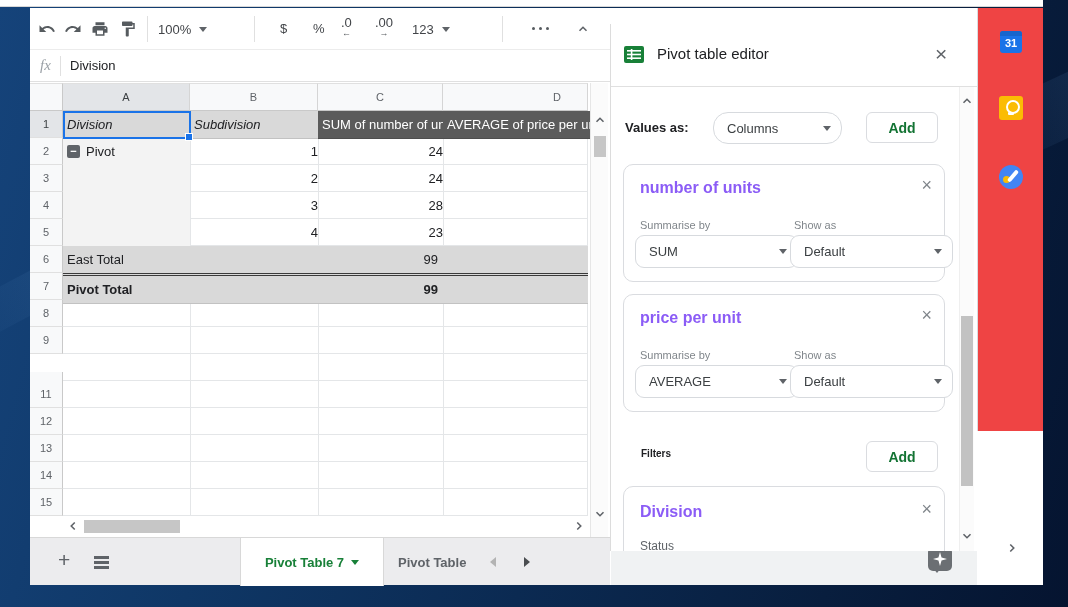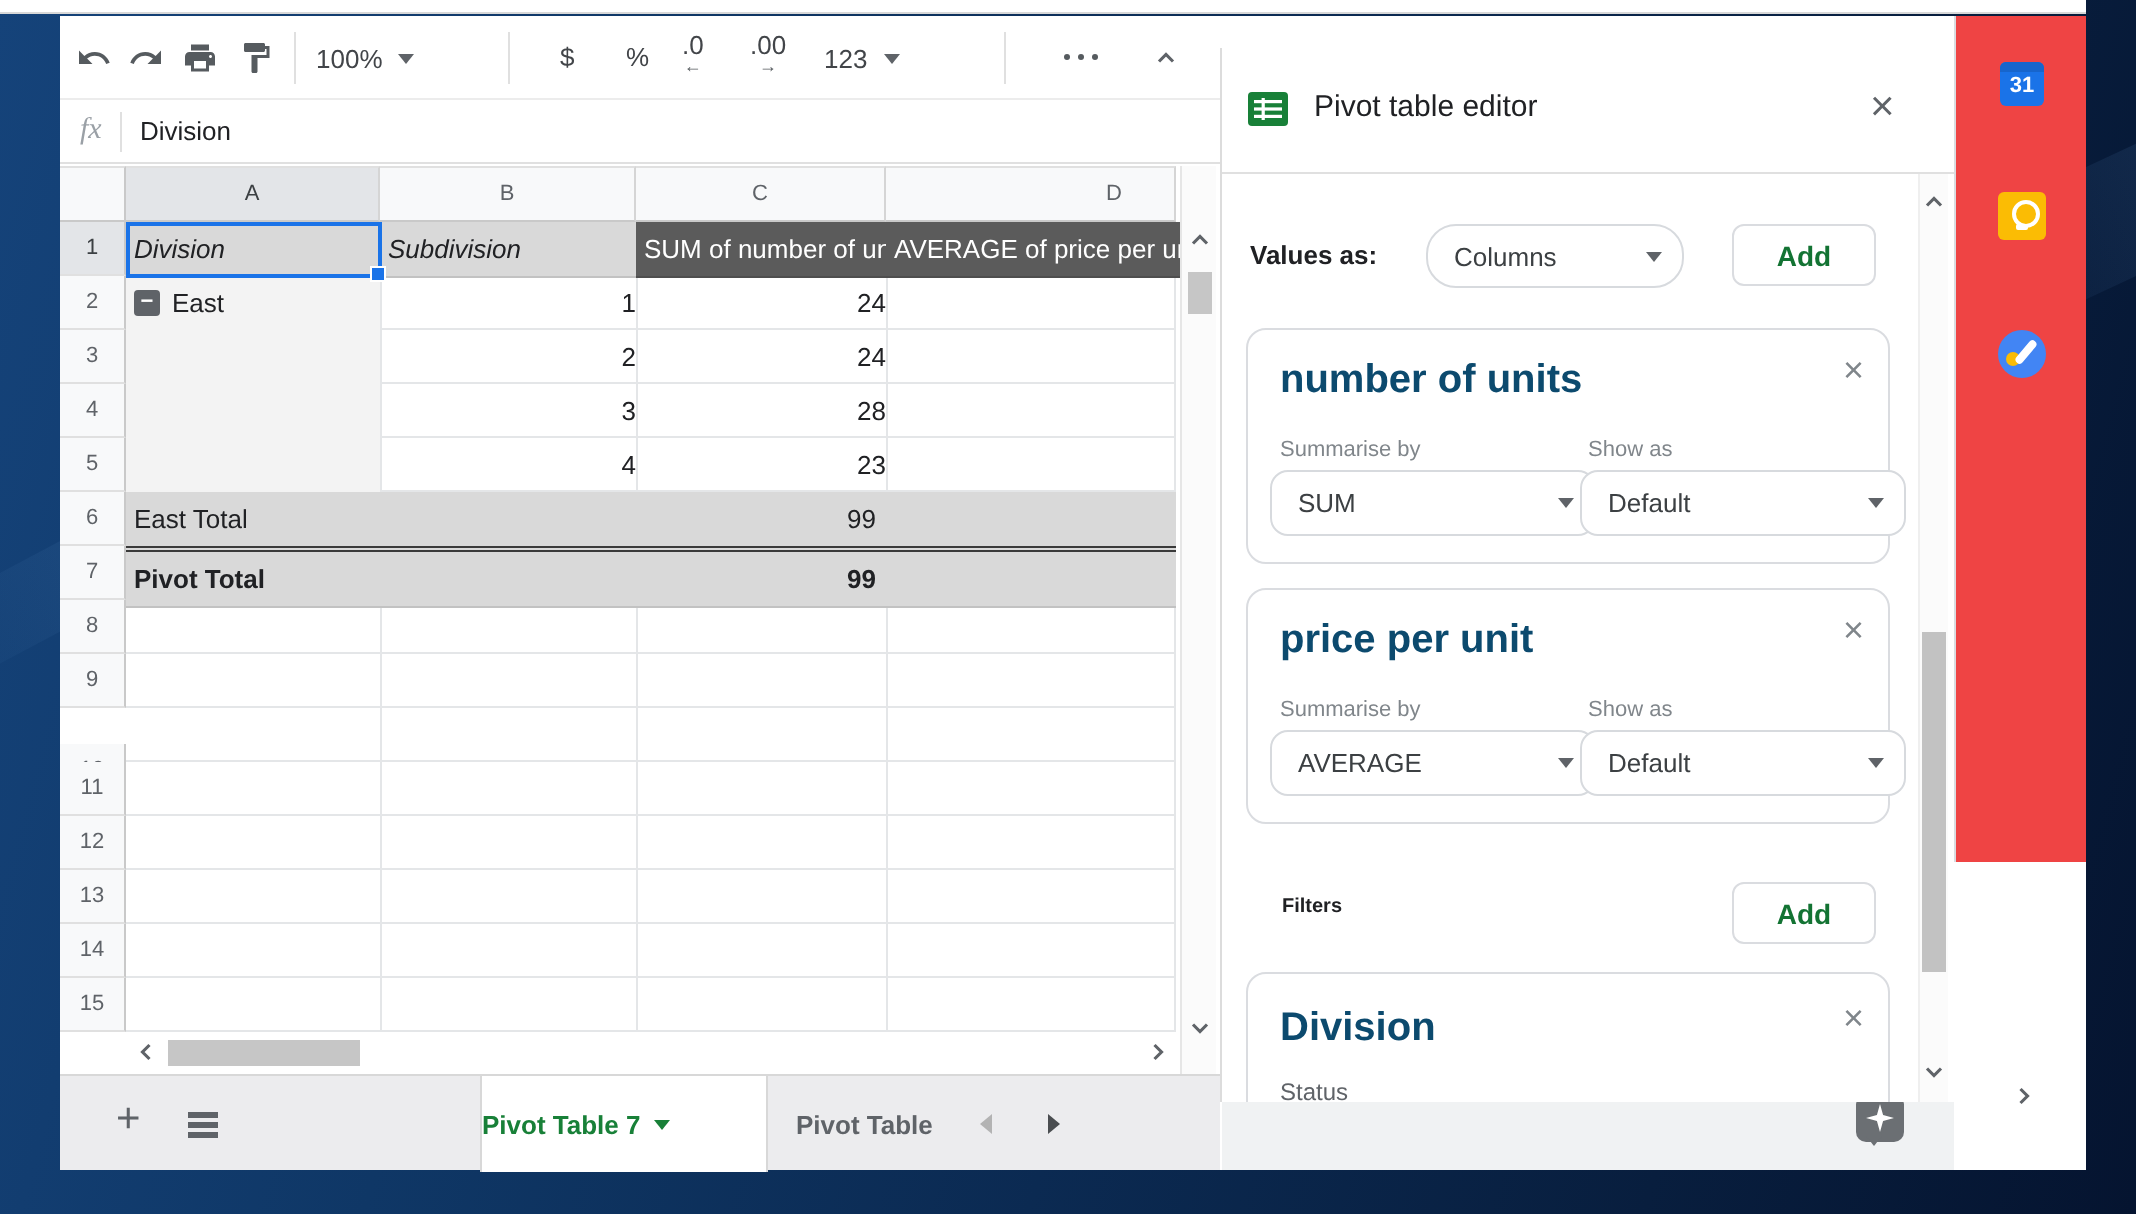--- a/index.html
+++ b/index.html
@@ -63,21 +63,21 @@
   .vscroll{left:560px;top:75px;width:18px;height:454px;background:#fbfbfb;border-left:1px solid #e6e6e6;}
   .vthumb{position:absolute;left:3px;top:53px;width:12px;height:21px;background:#c6c6c6;cursor:grab;}
   .hthumb{left:54px;top:512px;width:96px;height:13px;background:#c6c6c6;cursor:grab;}
 
   
   .tabbar{left:0;top:529px;width:580px;height:48px;background:#ececee;border-top:1px solid #d8d8d8;}
   .plus{position:absolute;left:28px;top:10px;font-size:21px;color:#5f6368;cursor:pointer;}
   .hamb{position:absolute;left:64px;top:18px;width:15px;height:2.5px;background:#5f6368;
      box-shadow:0 5px 0 #5f6368,0 10px 0 #5f6368;cursor:pointer;}
   .tab{position:absolute;top:0;height:48px;display:flex;align-items:center;gap:7px;font-size:13px;font-weight:600;color:#5f6368;cursor:pointer;}
-  .tab-active{background:#fff;border-left:1px solid #d8d8d8;border-right:1px solid #d8d8d8;color:#188038;font-weight:700;}
+  .tab-active{background:#fff;border-left:1px solid #d8d8d8;border-right:1px solid #d8d8d8;justify-content:center;color:#188038;font-weight:700;}
   .tab-active .caret{border-top-color:#188038;}
   .navarr{position:absolute;top:19px;width:0;height:0;border-top:5px solid transparent;border-bottom:5px solid transparent;cursor:pointer;}
 
   
   .explorebar{left:581px;top:527px;width:366px;height:50px;background:#f0f2f3;border-top:1px solid #e0e0e0;}
   .explore{position:absolute;left:317px;top:11px;width:24px;height:24px;background:#6b6f73;border-radius:5px;cursor:pointer;}
   .explore:after{content:"";position:absolute;left:5px;bottom:-6px;border:4px solid transparent;border-top:5px solid #6b6f73;}
   .star{position:absolute;left:5px;top:5px;width:14px;height:14px;background:#fff;
      clip-path:polygon(50% 0%,61% 39%,100% 50%,61% 61%,50% 100%,39% 61%,0% 50%,39% 39%);}
 
@@ -85,21 +85,21 @@
   .panel{left:580px;top:0;width:367px;height:527px;background:#fff;border-left:1px solid #dcdcdc;overflow:hidden;margin-top:16px;}
   .ptitle{position:absolute;left:46px;top:21px;font-size:15px;font-weight:500;color:#202124;}
   .pclose{position:absolute;left:324px;top:18px;font-size:21px;color:#5f6368;cursor:pointer;font-weight:300;}
   .pdiv{position:absolute;left:0;top:62px;width:367px;height:1px;background:#e0e0e0;}
   .plabel{position:absolute;font-size:13px;font-weight:700;color:#202124;}
   .dd{position:absolute;border:1px solid #d7dade;border-radius:15px;background:#fff;display:flex;align-items:center;
      justify-content:space-between;padding:0 10px 0 13px;font-size:13px;color:#3c4043;cursor:pointer;}
   .addbtn{position:absolute;width:70px;height:29px;border:1px solid #dadce0;border-radius:6px;background:#fff;
      color:#137333;font-size:14px;font-weight:600;display:flex;align-items:center;justify-content:center;cursor:pointer;}
   .card{position:absolute;left:12px;width:320px;border:1px solid #dadce0;border-radius:10px;background:#fff;}
-  .ctitle{position:absolute;left:16px;top:14px;font-size:20px;font-weight:700;color:#0c4a6e;}
+  .ctitle{position:absolute;left:16px;top:14px;font-size:16px;font-weight:700;color:#8b5cf6;}
   .cclose{position:absolute;right:12px;top:10px;font-size:18px;color:#80868b;cursor:pointer;font-weight:300;}
   .clab{position:absolute;top:54px;font-size:11px;color:#80868b;}
   .cdd{position:absolute;top:70px;width:138px;height:31px;border-radius:9px;}
   .statuslab{position:absolute;left:16px;top:52px;font-size:12px;color:#5f6368;text-align:right;}
   .pscroll{position:absolute;left:348px;top:63px;width:14px;height:464px;background:#fbfbfb;border-left:1px solid #efefef;}
   .pthumb{position:absolute;left:350px;top:292px;width:12px;height:170px;background:#c2c2c2;cursor:grab;}
 
   
   .sidepanel{left:947px;top:0;width:66px;height:423px;background:#ef4444;border-left:1px solid #dadce0;}
   .cal{position:absolute;left:22px;top:23px;width:22px;height:22px;background:#1a73e8;border-radius:3px;cursor:pointer;}
@@ -202,21 +202,21 @@
   <div class="abs vline" style="left:557px"></div>
 
   <div class="cell hdrgray" style="left:33px;top:103px;width:127px">Division</div>
   <div class="cell hdrgray" style="left:160px;top:103px;width:128px">Subdivision</div>
   <div class="cell hdrdark" style="left:288px;top:103px;width:125px">SUM of number of units</div>
   <div class="cell hdrdark" style="left:413px;top:103px;width:145px">AVERAGE of price per unit</div>
 
   <div class="cell groupA" style="left:33px;top:130px;width:127px;height:108px;align-items:flex-start">
     <div style="display:flex;align-items:center;height:27px">
       <span class="minusbtn">−</span>
-      <span>East</span>
+      <span>Pivot</span>
     </div>
   </div>
   <div class="cell num" style="left:160px;top:130px;width:128px;padding-right:9px">1</div>
   <div class="cell num" style="left:288px;top:130px;width:125px;padding-right:5px">24</div>
   <div class="cell num" style="left:160px;top:157px;width:128px;padding-right:9px">2</div>
   <div class="cell num" style="left:288px;top:157px;width:125px;padding-right:5px">24</div>
   <div class="cell num" style="left:160px;top:184px;width:128px;padding-right:9px">3</div>
   <div class="cell num" style="left:288px;top:184px;width:125px;padding-right:5px">28</div>
   <div class="cell num" style="left:160px;top:211px;width:128px;padding-right:9px">4</div>
   <div class="cell num" style="left:288px;top:211px;width:125px;padding-right:5px">23</div>

